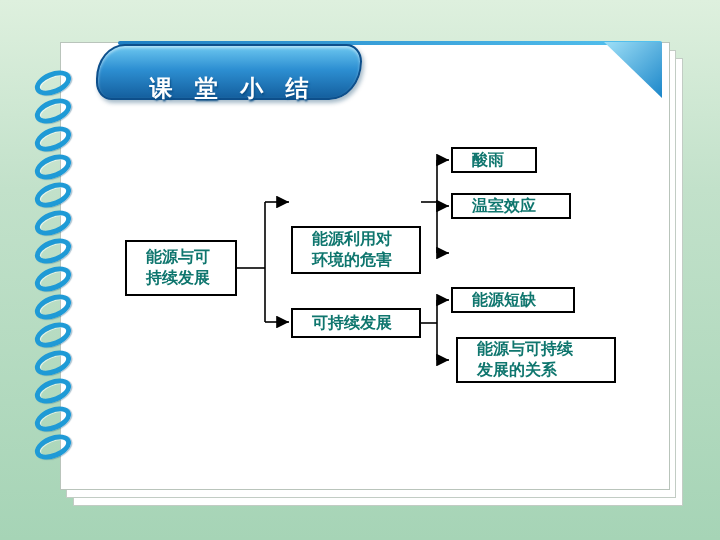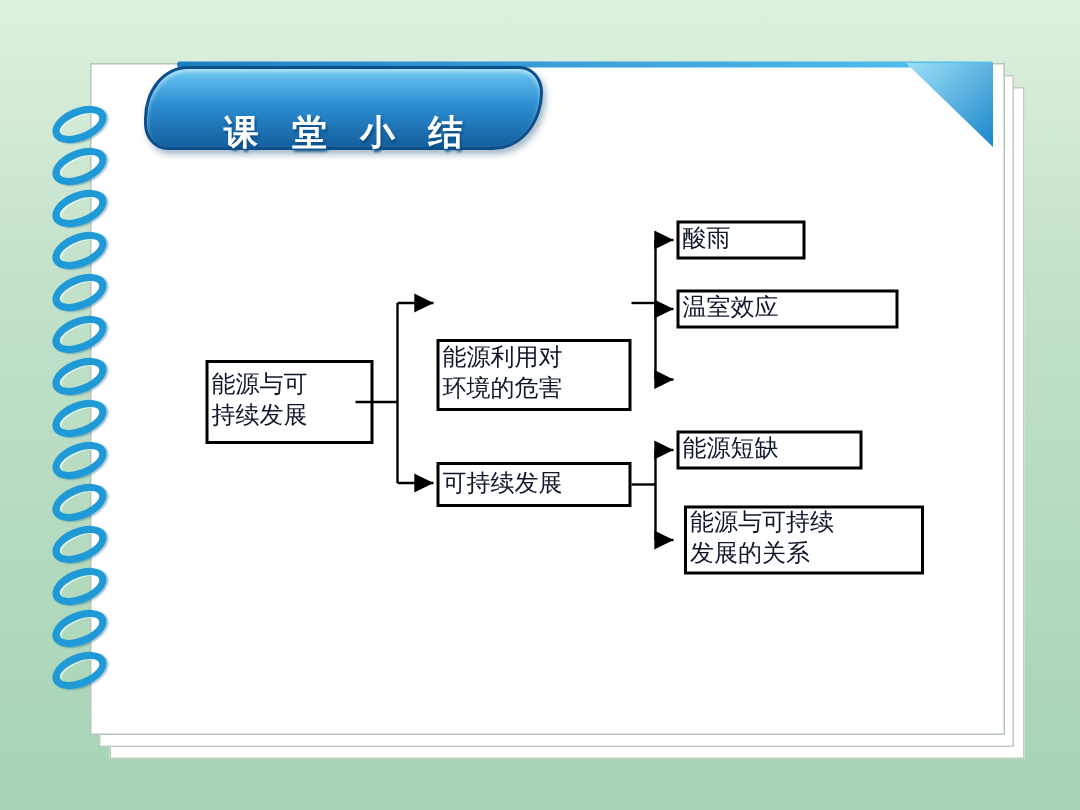--- a/index.html
+++ b/index.html
@@ -40,29 +40,29 @@
   .rings{position:absolute;left:34px;top:72px;display:flex;flex-direction:column;gap:6px;z-index:5;}
   .ring{
     width:38px;height:22px;display:block;border:5px solid #1f9ad6;border-radius:50%;
     transform:rotate(-22deg);box-sizing:border-box;
     box-shadow:inset 1px 1px 0 rgba(255,255,255,.6), 1px 1px 1px rgba(20,80,120,.35);
   }
   
   .node{
     position:absolute;z-index:5;box-sizing:border-box;
     background:#ffffff;border:2px solid #000000;
-    font-weight:normal;font-size:16px;line-height:1.3;color:#0f172a;
-    display:flex;align-items:center;padding:1px 2px;
+    font-weight:bold;font-size:16px;line-height:1.3;color:#0f766e;
+    display:flex;align-items:center;padding:1px 19px;
     white-space:pre-line;
   }
-  .node-root{left:125px;top:240px;width:112px;height:56px;margin-left:12px;}
+  .node-root{left:125px;top:240px;width:112px;height:56px;}
   .node-env {left:291px;top:178px;width:130px;height:48px;margin-top:48px;}
   .node-sus {left:291px;top:308px;width:130px;height:30px;}
   .node-acid{left:451px;top:147px;width:86px; height:26px;}
-  .node-green{left:451px;top:193px;width:148px;height:26px;}
+  .node-green{left:451px;top:193px;width:120px;height:26px;}
   .node-heat{left:451px;top:240px;width:124px;height:26px;}
   .node-short{left:451px;top:287px;width:124px;height:26px;}
   .node-rel {left:456px;top:337px;width:160px;height:46px;}
   .connectors{position:absolute;left:0;top:0;z-index:5;pointer-events:none;}
 </style>
 </head>
 <body>
 
 <div class="stage">
 

